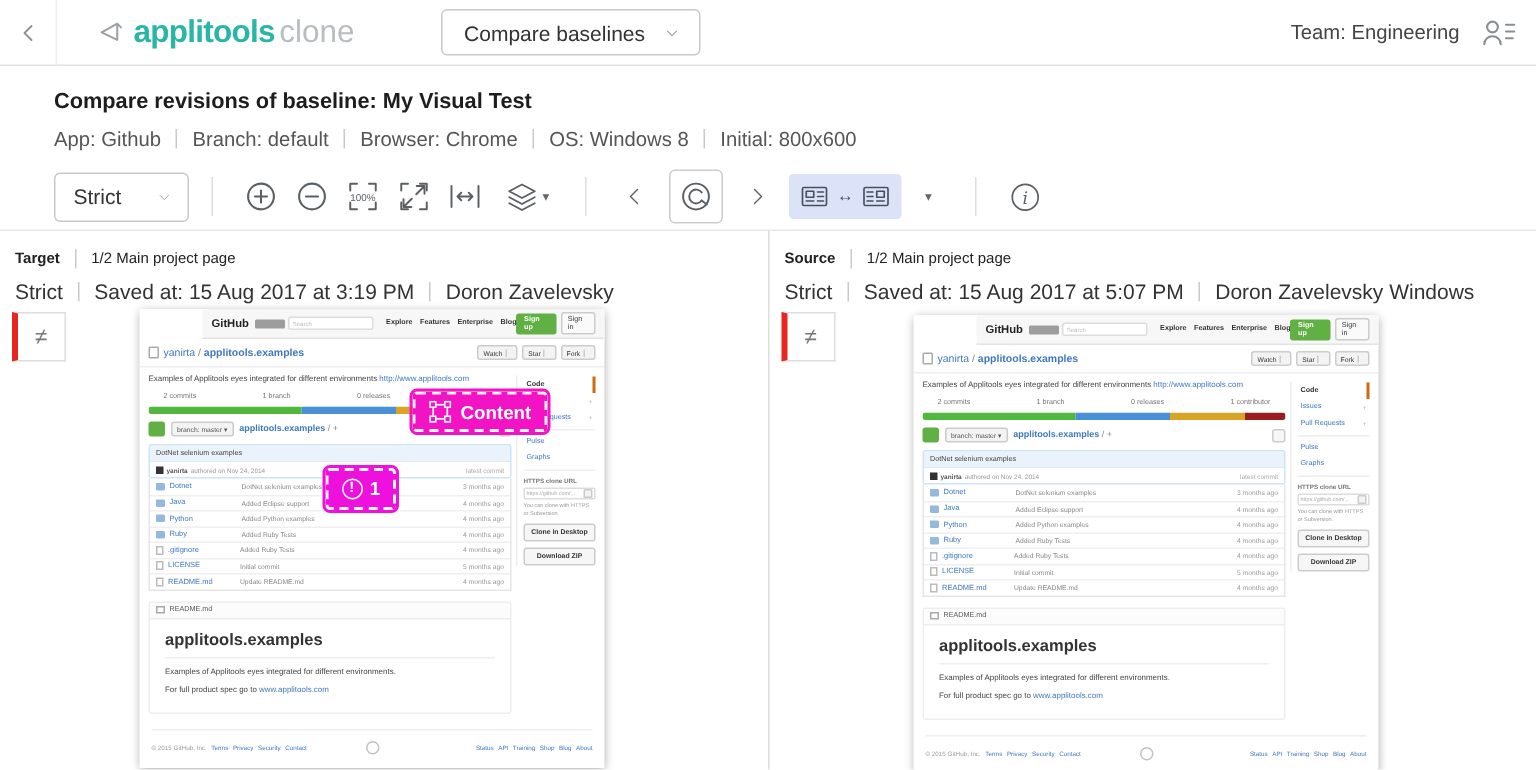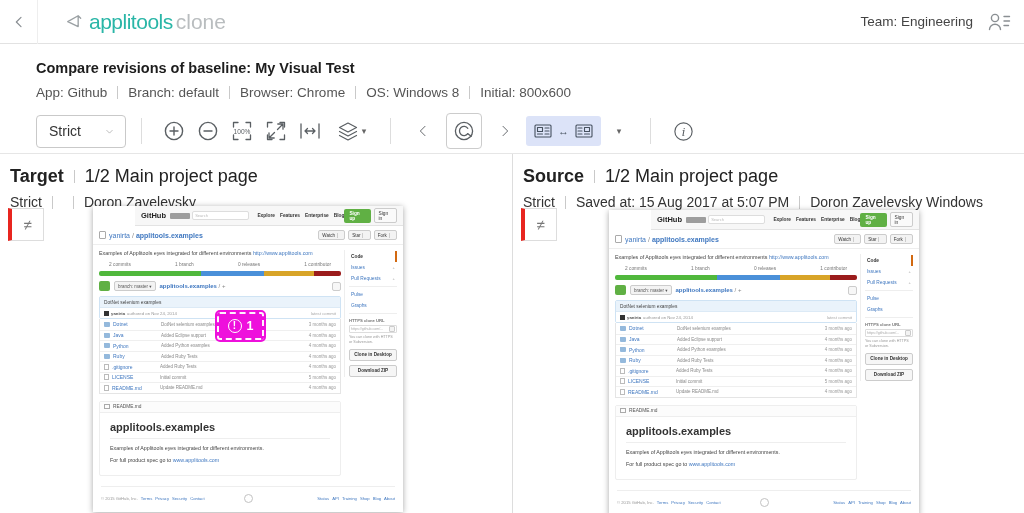--- a/index.html
+++ b/index.html
@@ -4,21 +4,21 @@
 <style>
   * { margin:0; padding:0; box-sizing:border-box; }
   html,body { width:1024px; height:513px; overflow:hidden; background:#fff;
     font-family:"Liberation Sans", sans-serif; color:#333; }
 
   
   .topbar { height:44px; display:flex; align-items:center; border-bottom:1px solid #e2e2e2; background:#fff; }
   .back-btn { width:38px; height:44px; display:flex; align-items:center; justify-content:center; border-right:1px solid #eee; cursor:pointer; }
   .logo { display:flex; align-items:baseline; margin-left:26px; }
   .logo svg { align-self:center; margin-right:5px; }
-  .logo .brand { font-size:21px; font-weight:normal; color:#2ab6a7; letter-spacing:-0.5px; }
+  .logo .brand { font-size:21px; font-weight:bold; color:#2ab6a7; letter-spacing:-0.5px; }
   .logo .product { font-size:21px; color:#b9bdbf; margin-left:3px; }
   .compare-dd { margin-left:58px; height:31px; border:1px solid #c9c9c9; border-radius:4px; display:flex; align-items:center; padding:0 12px 0 14px; font-size:14px; color:#333; gap:12px; cursor:pointer; background:#fff; }
   .flex-sp { flex:1; }
   .team { font-size:13.5px; color:#444; margin-right:13px; }
   .user-btn { margin-right:12px; display:flex; align-items:center; cursor:pointer; }
 
   
   .subheader { padding:16px 0 0 36px; }
   .page-title { font-size:14.5px; font-weight:bold; color:#1d1d1d; }
   .meta-line { margin-top:9px; font-size:13.5px; color:#555; display:flex; align-items:center; }
@@ -31,21 +31,21 @@
   .ibtn { width:28px; height:28px; display:flex; align-items:center; justify-content:center; margin:0 3px; cursor:pointer; }
   .caret { font-size:9px; color:#666; margin-left:2px; }
   .diff-nav-btn { width:36px; height:36px; border:1px solid #ccc; border-radius:4px; display:flex; align-items:center; justify-content:center; margin:0 6px; cursor:pointer; background:#fff; }
   .view-toggle { height:30px; background:#dce3f8; border-radius:3px; display:flex; align-items:center; padding:0 7px; gap:5px; margin-left:4px; cursor:pointer; }
   .view-toggle .arrow { font-size:11px; color:#45505e; }
 
   
   .main { display:flex; height:362px; }
   .panel { width:512px; position:relative; overflow:hidden; }
   .panel.right { border-left:1px solid #ddd; }
-  .phead { padding:12px 0 0 10px; font-size:18px; color:#222; display:flex; align-items:center; }
+  .phead { padding:12px 0 0 10px; font-size:10px; color:#222; display:flex; align-items:center; }
   .phead b { font-weight:bold; }
   .psub { padding:7px 0 0 10px; font-size:14px; color:#333; display:flex; align-items:center; }
   .neq-btn { position:absolute; left:8px; top:54px; width:36px; height:33px; background:#fff; border:1px solid #ddd; border-left:4px solid #e8251f; display:flex; align-items:center; justify-content:center; font-size:15px; color:#777; cursor:pointer; }
 
   .thumb-wrap { position:absolute; width:310px; }
   .p-left .thumb-wrap { left:93px; top:52px; }
   .p-right .thumb-wrap { left:96px; top:56px; }
   .thumb-page { width:310px; background:#fff; box-shadow:0 1px 6px rgba(0,0,0,0.35); cursor:pointer; }
 
   
@@ -133,20 +133,26 @@
         <path class="ic" style="stroke:#8a8f93;stroke-width:1.8" d="M15 5l-7 7 7 7"></path>
       </svg>
   </div>
   <div class="logo">
     <svg width="20" height="20" viewBox="0 0 24 24">
       <path class="ic" style="stroke:#9aa0a3;stroke-width:1.6" d="M17 4.5L4.5 11.5L17 17.5V4.5z M17 4.5l3 3"></path>
     </svg>
     <span class="brand">applitools</span>
     <span class="product">clone</span>
   </div>
+  <div class="compare-dd">
+    <span>Compare baselines</span>
+    <svg width="12" height="12" viewBox="0 0 24 24">
+        <path class="ic" style="stroke:#999" d="M6 9.5l6 6 6-6"></path>
+      </svg>
+  </div>
   <div class="flex-sp"></div>
   <span class="team">Team: Engineering</span>
   <div class="user-btn">
     <svg width="26" height="24" viewBox="0 0 26 24">
       <g class="ic" style="stroke:#8a8f93">
         <circle cx="9" cy="8" r="3.6"></circle>
         <path d="M3.5 19.5c0-3.2 2.6-5.3 5.5-5.3s5.5 2.1 5.5 5.3"></path>
         <path d="M18 6.5h5.5 M18 11h5.5 M18 15.5h4.5"></path>
       </g>
     </svg>
@@ -278,20 +284,21 @@
 
   <div class="panel p-left">
     <div class="phead">
       <b>Target</b>
         <span class="vsep"></span>
       <span>1/2 Main project page</span>
     </div>
     <div class="psub">
       <span>Strict</span>
         <span class="vsep"></span>
+      <span>Saved at: 15 Aug 2017 at 3:19 PM</span>
         <span class="vsep"></span>
       <span>Doron Zavelevsky</span>
     </div>
     <div class="neq-btn">
       <span>≠</span>
     </div>
     <div class="thumb-wrap">
       <div class="thumb-page">
           <div class="gh-header">
   <span class="gh-logo">GitHub</span>
@@ -423,20 +430,30 @@
   <span class="grp right">
               <span class="lnk">Status</span>
               <span class="lnk">API</span>
               <span class="lnk">Training</span>
               <span class="lnk">Shop</span>
               <span class="lnk">Blog</span>
               <span class="lnk">About</span>
             </span>
 </div>
         </div>
+      <div class="anno content-label">
+        <svg width="15" height="15" viewBox="0 0 16 16">
+          <rect x="3" y="3" width="10" height="10" fill="none" stroke="#fff" stroke-width="1.2"></rect>
+          <rect x="0.8" y="0.8" width="4" height="4" fill="#f214c4" stroke="#fff" stroke-width="1.1"></rect>
+          <rect x="11.2" y="0.8" width="4" height="4" fill="#f214c4" stroke="#fff" stroke-width="1.1"></rect>
+          <rect x="0.8" y="11.2" width="4" height="4" fill="#f214c4" stroke="#fff" stroke-width="1.1"></rect>
+          <rect x="11.2" y="11.2" width="4" height="4" fill="#f214c4" stroke="#fff" stroke-width="1.1"></rect>
+        </svg>
+        <span>Content</span>
+      </div>
       <div class="anno diff-badge">
         <span class="excl">!</span>
         <span>1</span>
       </div>
     </div>
   </div>
 
   <div class="panel p-right right">
     <div class="phead">
       <b>Source</b>

